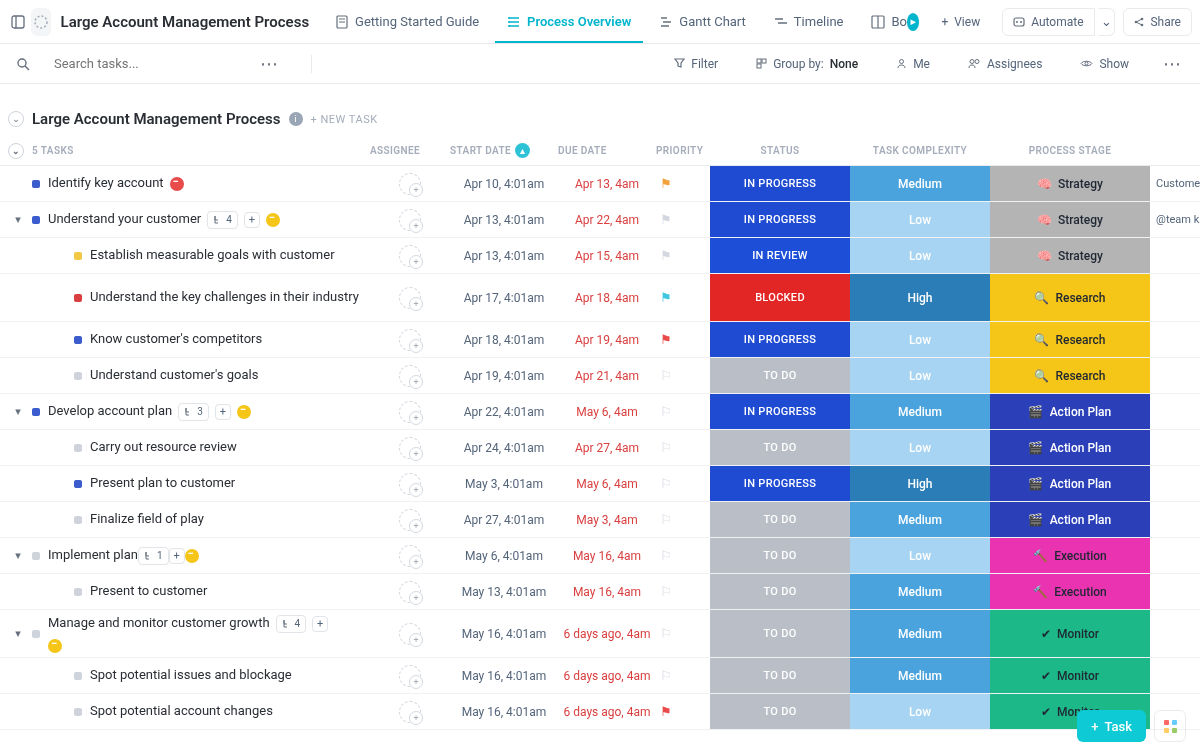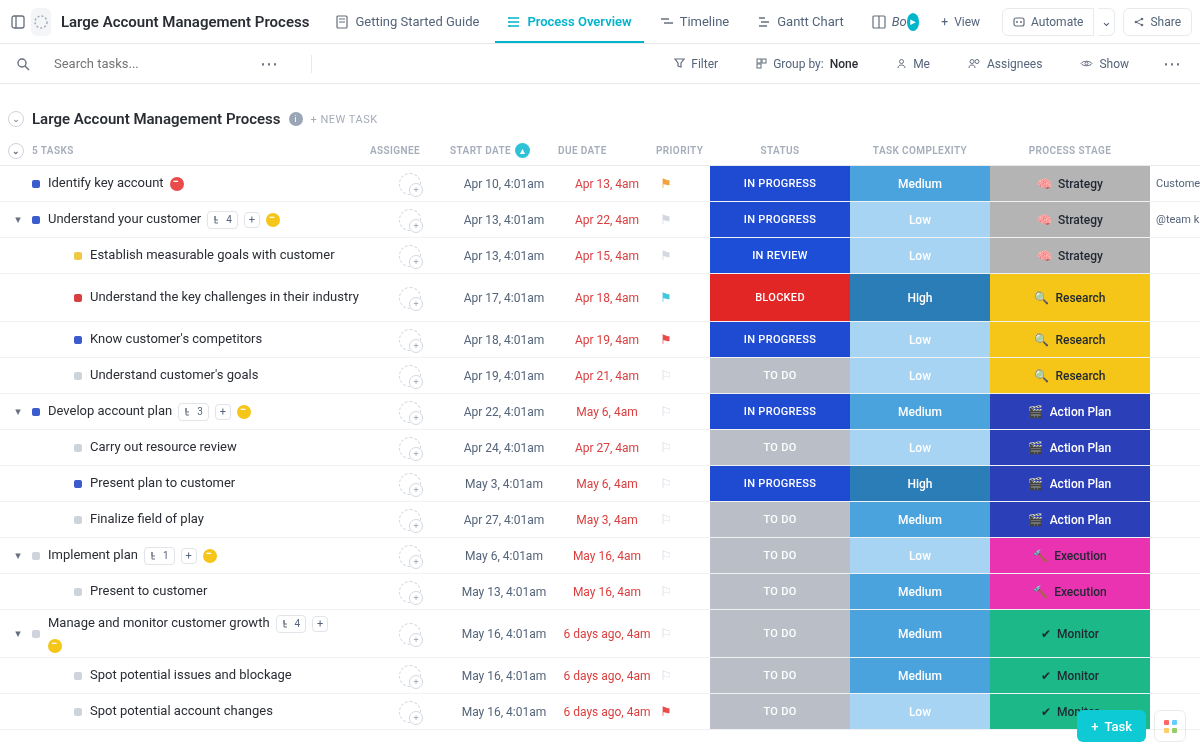--- a/index.html
+++ b/index.html
@@ -141,34 +141,34 @@
         <line x1="2" y1="7" x2="12" y2="7" stroke="#00b5cc" stroke-width="1.5"></line>
         <line x1="2" y1="11" x2="12" y2="11" stroke="#00b5cc" stroke-width="1.5"></line>
         <circle cx="2" cy="3" r="1" fill="#00b5cc"></circle>
         <circle cx="2" cy="7" r="1" fill="#00b5cc"></circle>
         <circle cx="2" cy="11" r="1" fill="#00b5cc"></circle>
       </svg>
     <span>Process Overview</span>
   </span>
   <span class="tab">
     <svg viewBox="0 0 14 14">
-        <line x1="1" y1="4" x2="9" y2="4" stroke="#656f7d" stroke-width="1.5"></line>
-        <line x1="4" y1="8" x2="13" y2="8" stroke="#656f7d" stroke-width="1.5"></line>
-      </svg>
-    <span>Timeline</span>
-  </span>
-  <span class="tab">
-    <svg viewBox="0 0 14 14">
         <line x1="2" y1="3" x2="8" y2="3" stroke="#656f7d" stroke-width="1.5"></line>
         <line x1="4" y1="7" x2="12" y2="7" stroke="#656f7d" stroke-width="1.5"></line>
         <line x1="2" y1="11" x2="10" y2="11" stroke="#656f7d" stroke-width="1.5"></line>
       </svg>
     <span>Gantt Chart</span>
   </span>
-  <span class="tab" style="padding-right:2px;font-style:italic;">
+  <span class="tab">
+    <svg viewBox="0 0 14 14">
+        <line x1="1" y1="4" x2="9" y2="4" stroke="#656f7d" stroke-width="1.5"></line>
+        <line x1="4" y1="8" x2="13" y2="8" stroke="#656f7d" stroke-width="1.5"></line>
+      </svg>
+    <span>Timeline</span>
+  </span>
+  <span class="tab" style="padding-right:2px;">
     <svg viewBox="0 0 14 14">
         <rect x="1" y="1" width="12" height="12" rx="1" fill="none" stroke="#656f7d" stroke-width="1.2"></rect>
         <line x1="7" y1="1" x2="7" y2="13" stroke="#656f7d" stroke-width="1.2"></line>
       </svg>
     <span>Bo</span>
   </span>
   <span class="tab-arrow">▸</span>
 
   <span class="chip-btn plain">+ <span>View</span></span>
   <span style="flex:1"></span>
@@ -513,21 +513,21 @@
       <div class="cell stage-cell action">
         <span class="stage-ic">🎬</span>
         <span>Action Plan</span>
       </div>
       <div class="cell extra-cell"></div>
     </div>
     <div class="task-row">
       <div class="cell name-cell">
         <span class="expand-btn">▾</span>
         <span class="sq grey"></span>
-        <div style="display: flex; flex-wrap: wrap; align-items: center; gap: 6px; max-width: 290px;">
+        <div style="display: flex; flex-wrap: wrap; align-items: center; max-width: 290px;">
           <span class="task-name">Implement plan</span>
           <span class="branch-pill"><svg width="9" height="9" viewBox="0 0 9 9">
               <path d="M2 1v4h3M2 1v7h3" fill="none" stroke="#656f7d"></path>
             </svg>1</span>
           <span class="add-pill">+</span>
           <span class="dot-badge yellow"></span>
         </div>
       </div>
       <div class="cell ass-cell">
         <span class="avatar-ph"></span>

